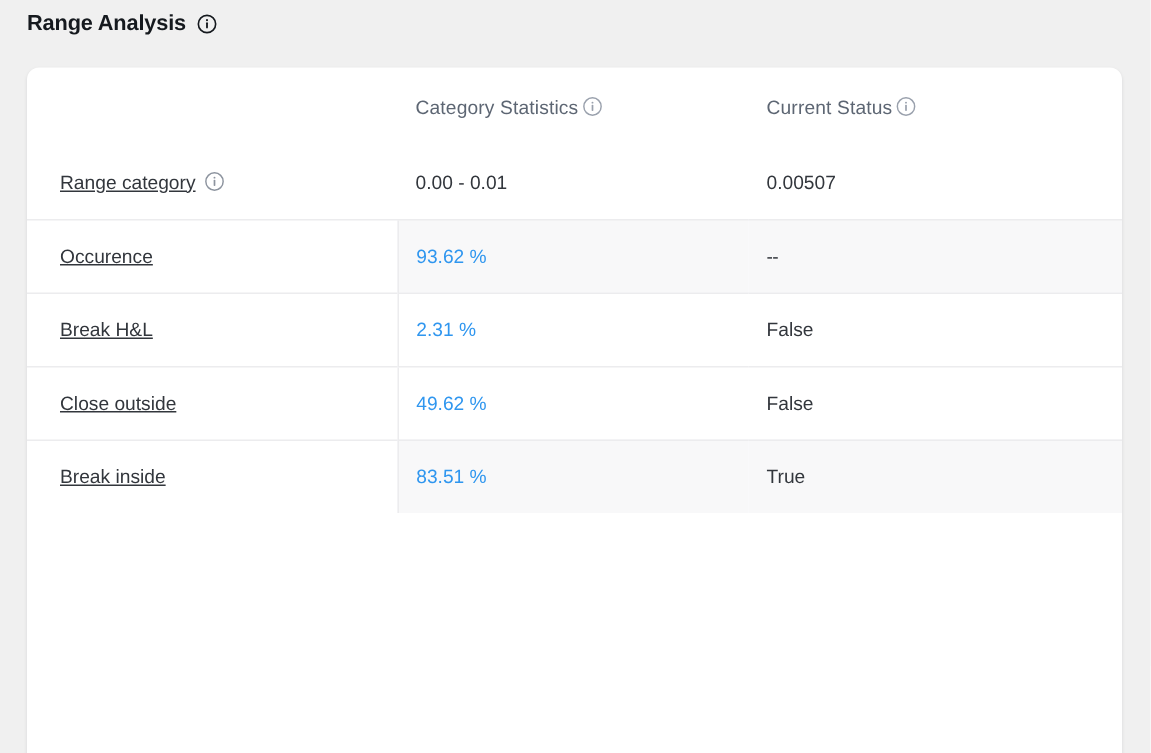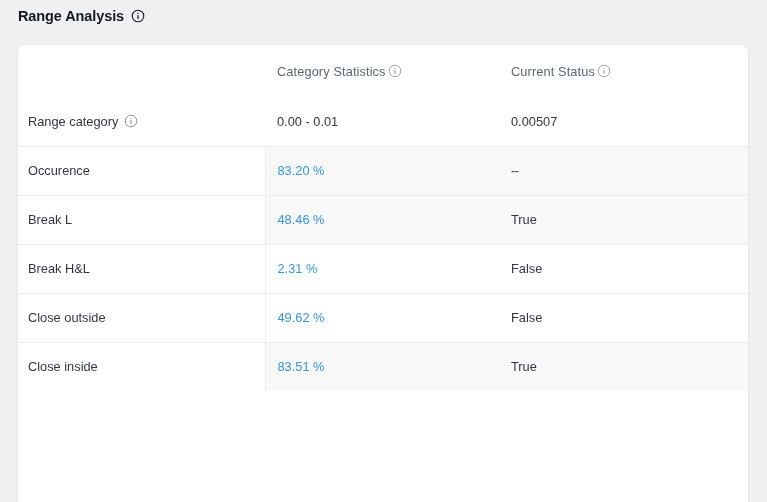--- a/index.html
+++ b/index.html
@@ -121,21 +121,21 @@
   .rt tbody tr:first-child td { border-top: none; }
 
   .cell-inner {
     display: flex;
     align-items: center;
     gap: 6px;
     padding-left: 12px;
     height: 100%;
   }
 
-  td.td-label .cell-inner { padding-left: 10px; }
+  td.td-label .cell-inner { padding-left: 22px; text-decoration: underline; }
 
   
   .rt tbody tr.striped td.td-stats,
   .rt tbody tr.striped td.td-status { background: #f8f8f9; }
 
   
   .rt tbody tr:not(:first-child) td.td-stats { border-left: 1px solid #ececee; }
 
   .pct { color: #2f96ef; }
   .dash { color: #32363c; letter-spacing: -0.5px; }
@@ -224,90 +224,73 @@
         </tr>
 
         <tr class="striped">
           <td class="td-label">
             <span class="cell-inner">
                 <span>Occurence</span>
               </span>
           </td>
           <td class="td-stats">
             <span class="cell-inner">
-                <span class="pct">83.20 %</span>
+                <span class="pct">93.62 %</span>
               </span>
           </td>
           <td class="td-status">
             <span class="cell-inner">
                 <span class="dash">--</span>
               </span>
           </td>
         </tr>
 
 
+
+        <tr>
+          <td class="td-label">
+            <span class="cell-inner">
+                <span>Break H&amp;L</span>
+              </span>
+          </td>
+          <td class="td-stats">
+            <span class="cell-inner">
+                <span class="pct">2.31 %</span>
+              </span>
+          </td>
+          <td class="td-status">
+            <span class="cell-inner">
+                <span>False</span>
+              </span>
+          </td>
+        </tr>
+
+
+        <tr>
+          <td class="td-label">
+            <span class="cell-inner">
+                <span>Close outside</span>
+              </span>
+          </td>
+          <td class="td-stats">
+            <span class="cell-inner">
+                <span class="pct">49.62 %</span>
+              </span>
+          </td>
+          <td class="td-status">
+            <span class="cell-inner">
+                <span>False</span>
+              </span>
+          </td>
+        </tr>
+
         <tr class="striped">
           <td class="td-label">
             <span class="cell-inner">
-                <span>Break L</span>
-              </span>
-          </td>
-          <td class="td-stats">
-            <span class="cell-inner">
-                <span class="pct">48.46 %</span>
-              </span>
-          </td>
-          <td class="td-status">
-            <span class="cell-inner">
-                <span>True</span>
-              </span>
-          </td>
-        </tr>
-
-        <tr>
-          <td class="td-label">
-            <span class="cell-inner">
-                <span>Break H&amp;L</span>
-              </span>
-          </td>
-          <td class="td-stats">
-            <span class="cell-inner">
-                <span class="pct">2.31 %</span>
-              </span>
-          </td>
-          <td class="td-status">
-            <span class="cell-inner">
-                <span>False</span>
-              </span>
-          </td>
-        </tr>
-
-
-        <tr>
-          <td class="td-label">
-            <span class="cell-inner">
-                <span>Close outside</span>
-              </span>
-          </td>
-          <td class="td-stats">
-            <span class="cell-inner">
-                <span class="pct">49.62 %</span>
-              </span>
-          </td>
-          <td class="td-status">
-            <span class="cell-inner">
-                <span>False</span>
-              </span>
-          </td>
-        </tr>
-
-        <tr class="striped">
-          <td class="td-label">
-            <span class="cell-inner">
-                <span>Close inside</span>
+                <span>Break inside</span>
               </span>
           </td>
           <td class="td-stats">
             <span class="cell-inner">
                 <span class="pct">83.51 %</span>
               </span>
           </td>
           <td class="td-status">
             <span class="cell-inner">
                 <span>True</span>

